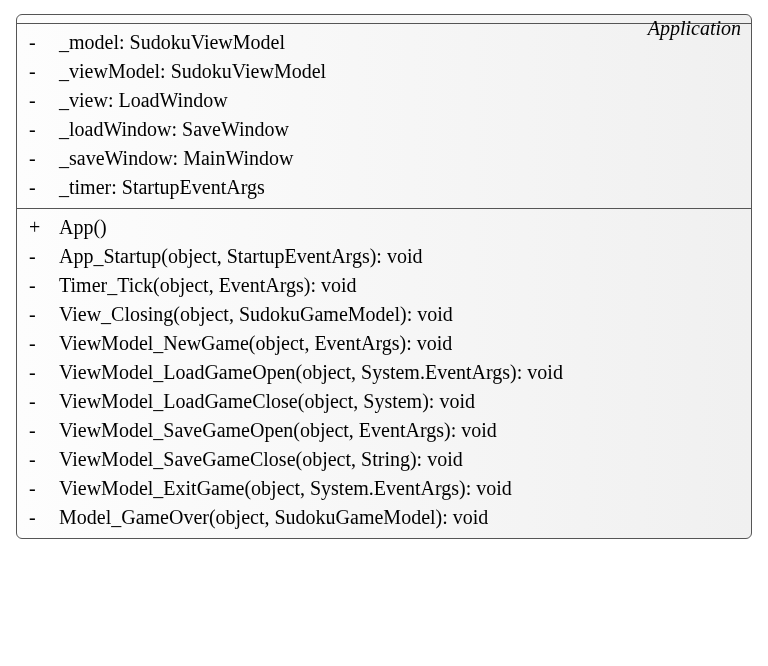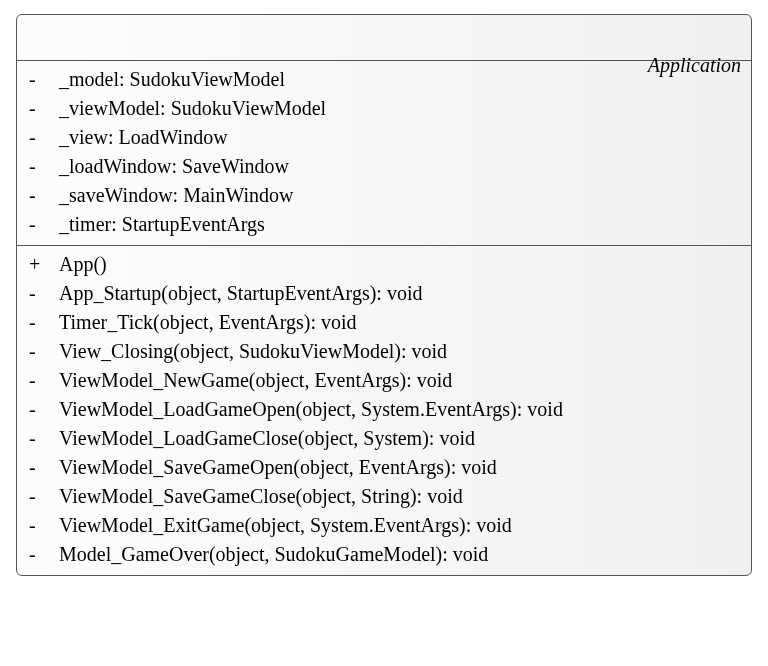--- a/index.html
+++ b/index.html
@@ -23,21 +23,20 @@
   .compartment {
     border-bottom: 1px solid #555;
     padding: 4px 10px 6px 10px;
   }
   .compartment:last-child { border-bottom: none; }
   .header {
     text-align: left;
     position: relative;
     padding-top: 4px;
     padding-bottom: 4px;
-    margin-top: 37px;
   }
   .stereotype {
     position: absolute;
     right: 10px;
     top: 2px;
     font-style: italic;
     font-size: 20px;
   }
   .classname {
     font-weight: bold;
@@ -106,21 +105,21 @@
     <div class="member-row">
       <span class="vis">-</span>
       <span class="sig">App_Startup(object, StartupEventArgs): void</span>
     </div>
     <div class="member-row">
       <span class="vis">-</span>
       <span class="sig">Timer_Tick(object, EventArgs): void</span>
     </div>
     <div class="member-row">
       <span class="vis">-</span>
-      <span class="sig">View_Closing(object, SudokuViewModel): void</span>
+      <span class="sig">View_Closing(object, SudokuGameModel): void</span>
     </div>
     <div class="member-row">
       <span class="vis">-</span>
       <span class="sig">ViewModel_NewGame(object, EventArgs): void</span>
     </div>
     <div class="member-row">
       <span class="vis">-</span>
       <span class="sig">ViewModel_LoadGameOpen(object, System.EventArgs): void</span>
     </div>
     <div class="member-row">

